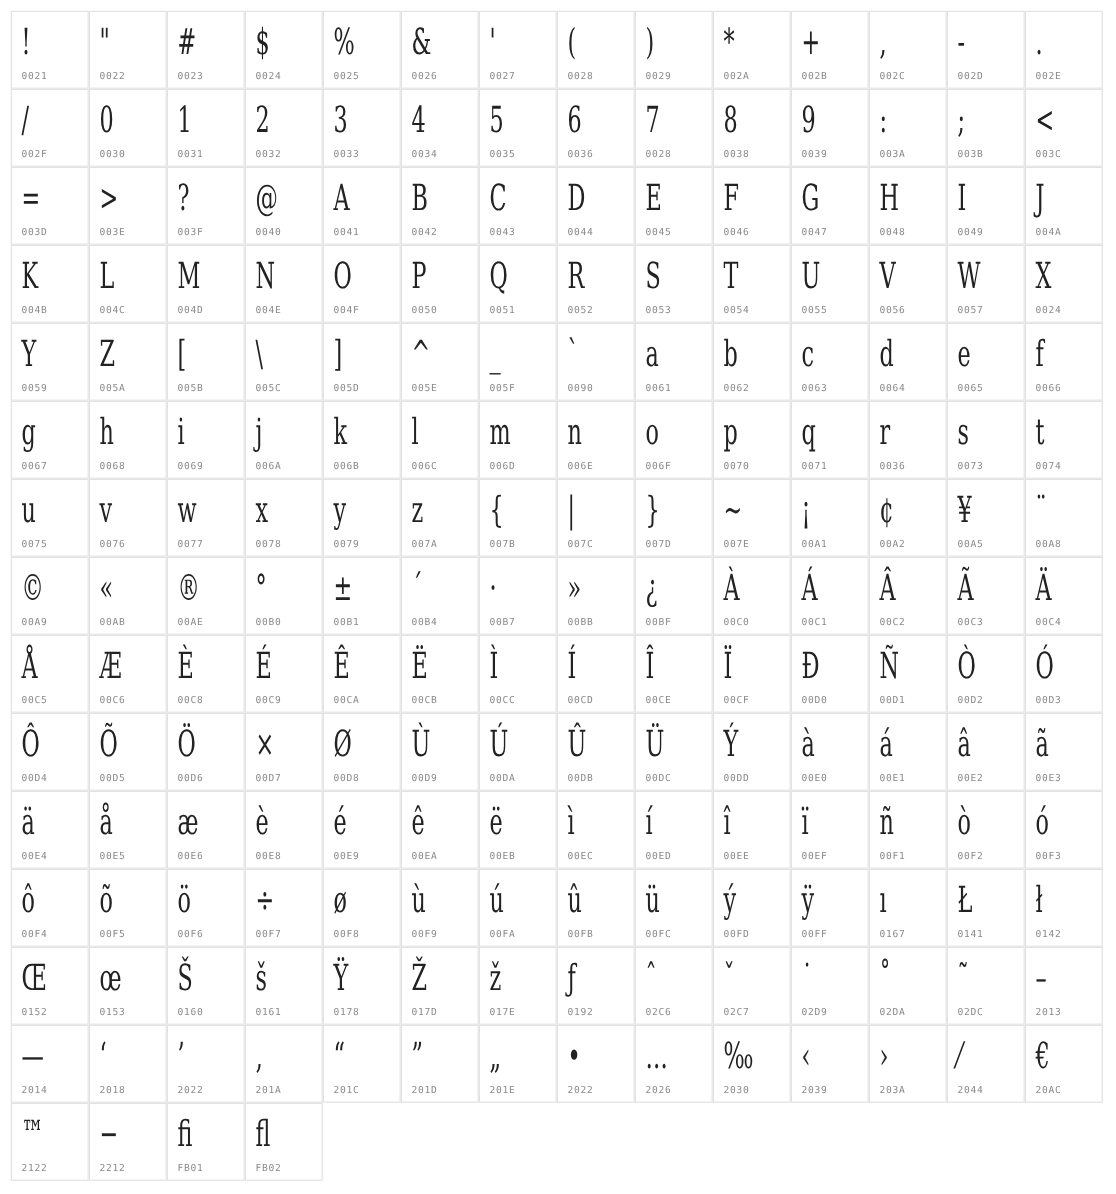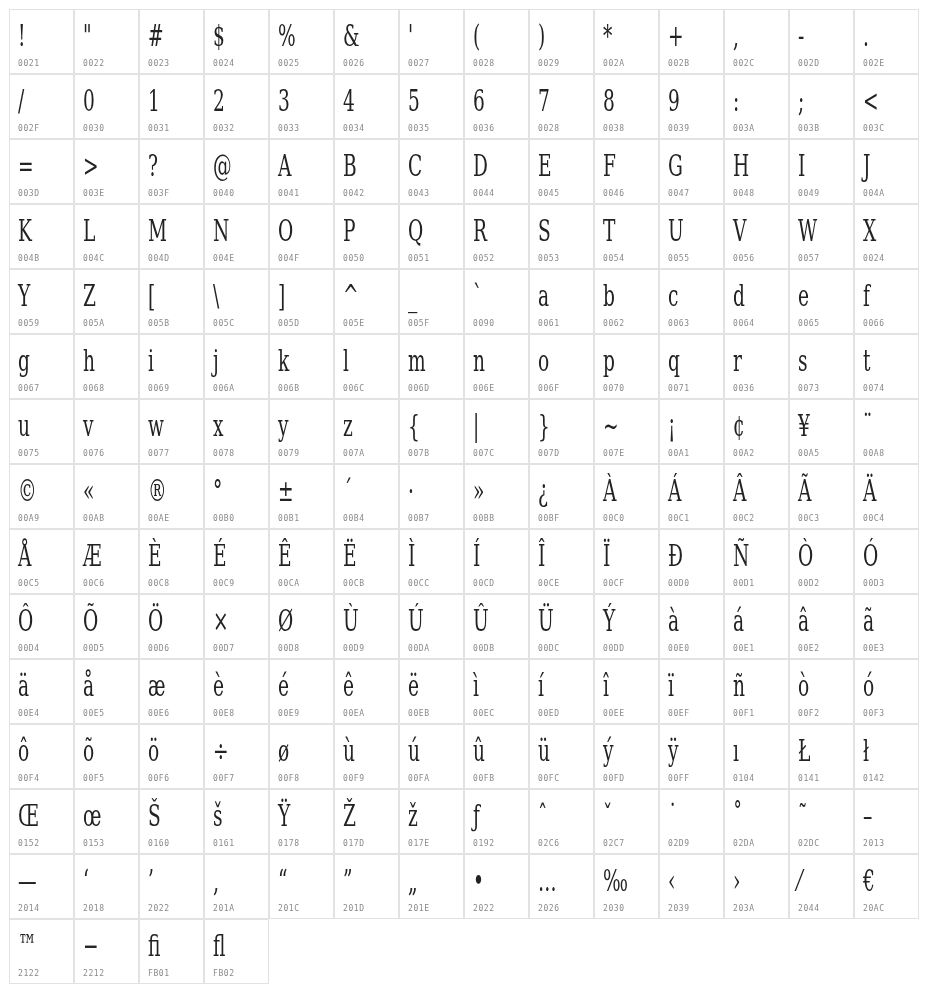--- a/index.html
+++ b/index.html
@@ -695,21 +695,21 @@
     <div class="cell">
       <span class="glyph">ý</span>
       <span class="code">00FD</span>
     </div>
     <div class="cell">
       <span class="glyph">ÿ</span>
       <span class="code">00FF</span>
     </div>
     <div class="cell">
       <span class="glyph">ı</span>
-      <span class="code">0104</span>
+      <span class="code">0167</span>
     </div>
     <div class="cell">
       <span class="glyph">Ł</span>
       <span class="code">0141</span>
     </div>
     <div class="cell">
       <span class="glyph">ł</span>
       <span class="code">0142</span>
     </div>
     <div class="cell">

